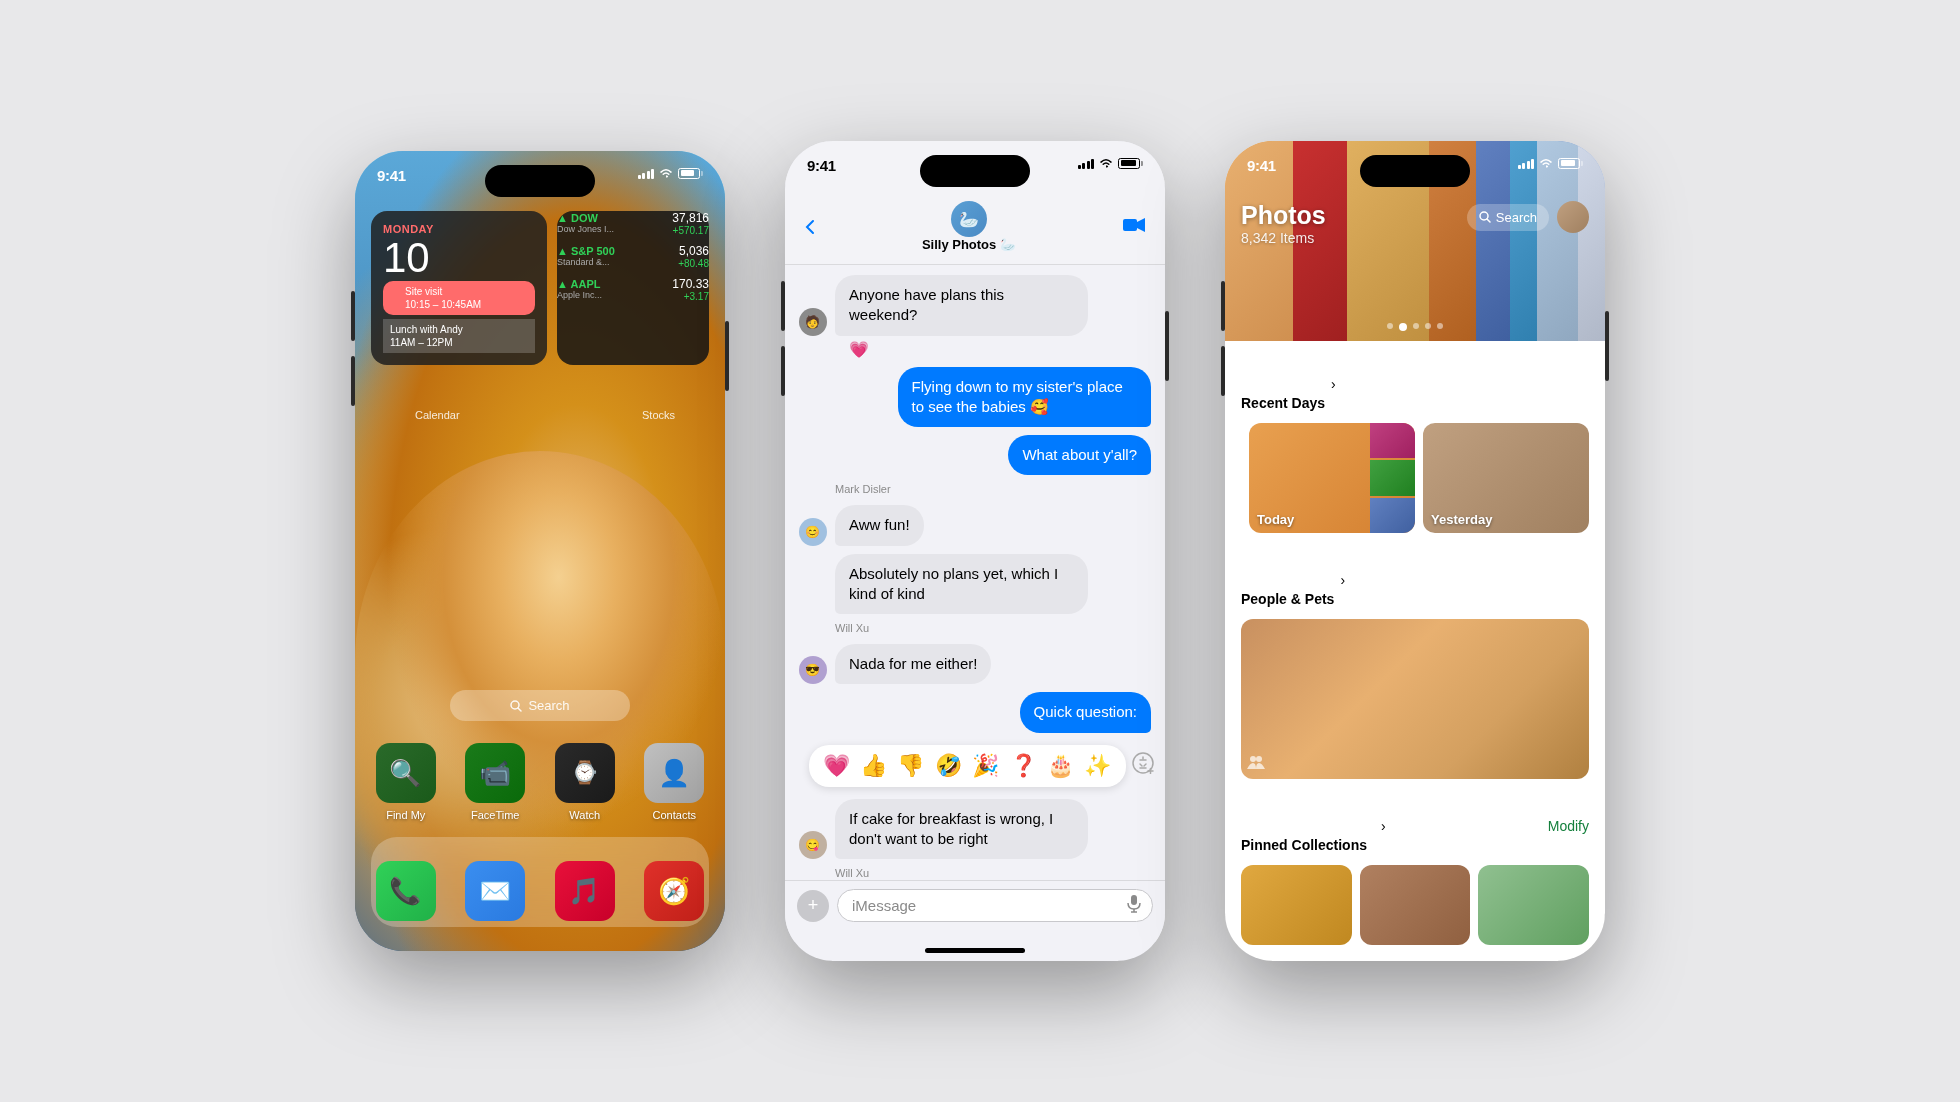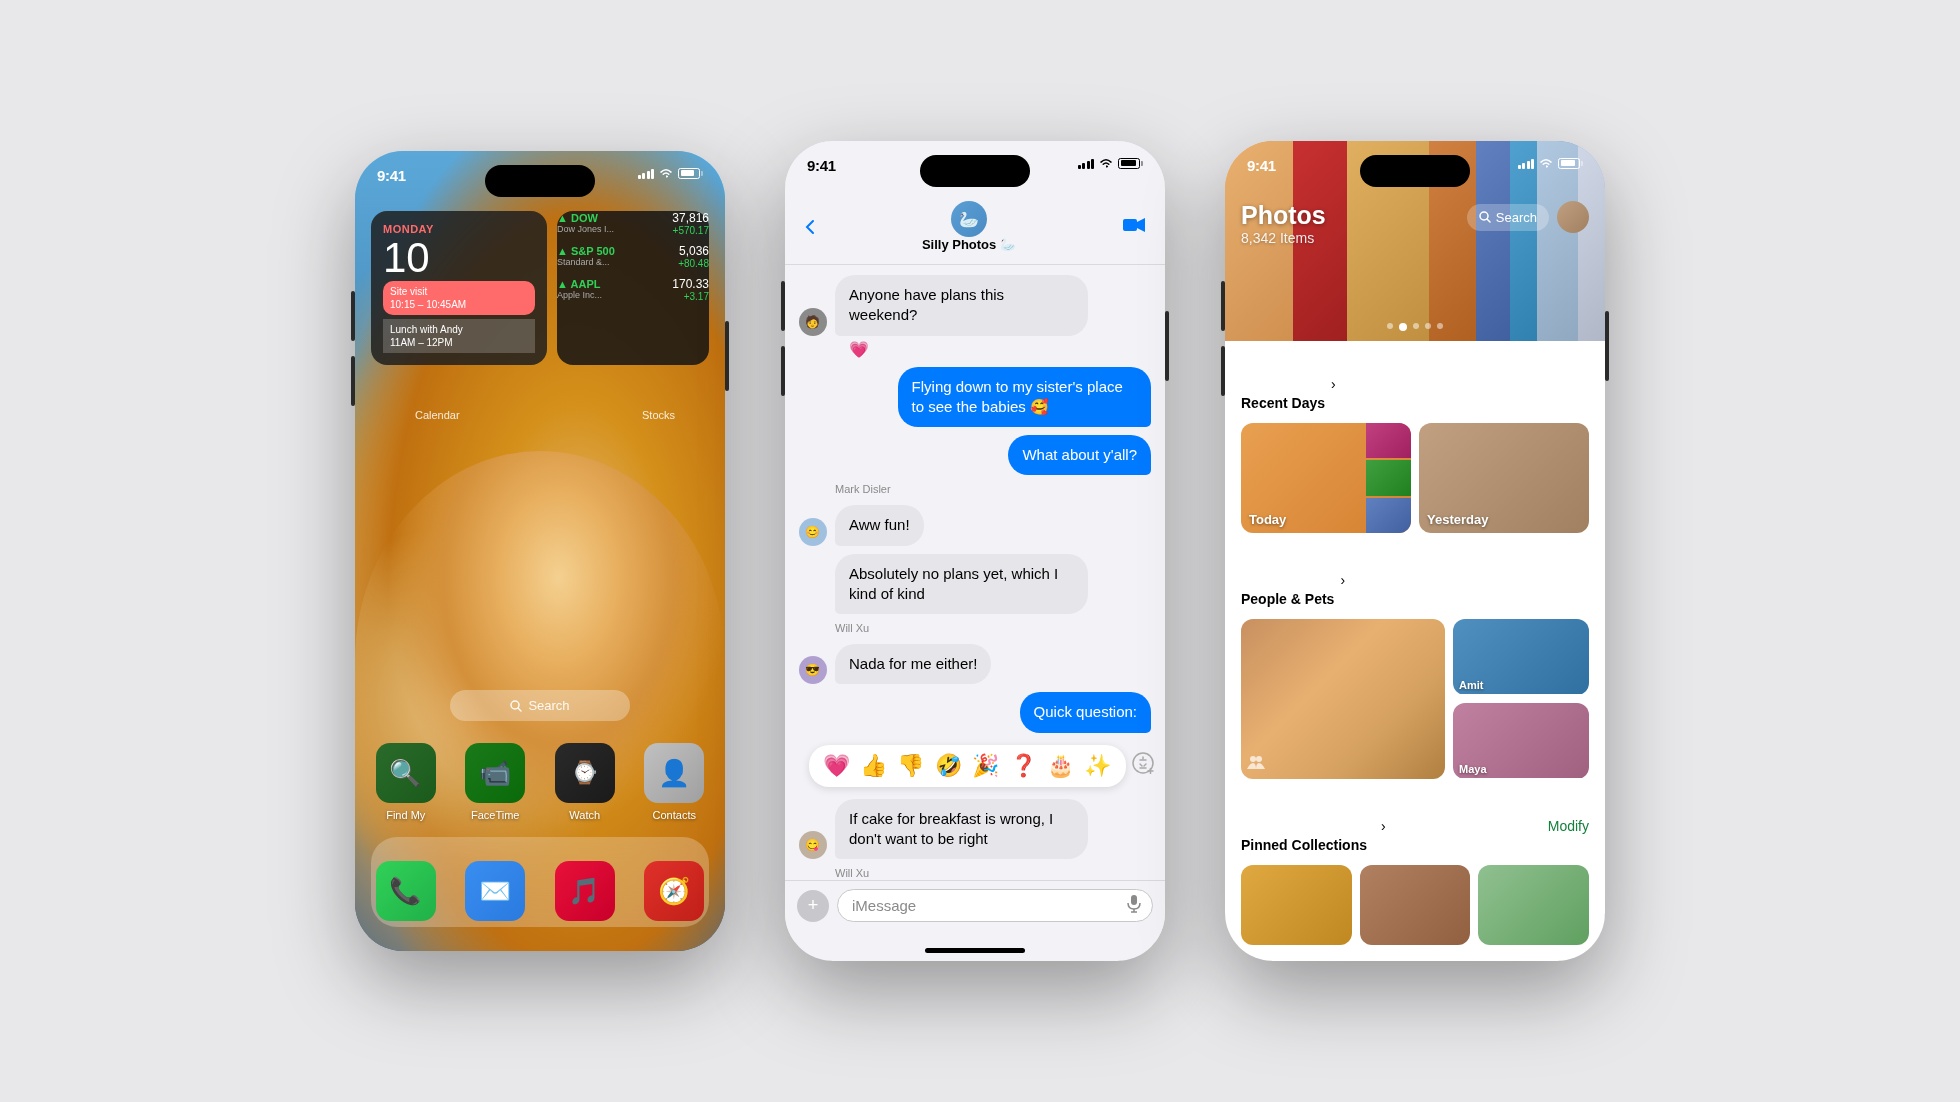--- a/index.html
+++ b/index.html
@@ -170,21 +170,21 @@
     }
     .widget-cal-date {
       font-size: 42px;
       font-weight: 200;
       line-height: 1;
       margin: 2px 0;
     }
     .widget-cal-event {
       background: #ff6b6b;
       border-radius: 10px;
-      padding: 4px 7px;
+      padding: 4px 22px;
       font-size: 10px;
       margin-bottom: 4px;
       line-height: 1.3;
     }
     .widget-cal-event2 {
       background: rgba(255,255,255,0.2);
       border-radius: 0;
       padding: 4px 7px;
       font-size: 10px;
       line-height: 1.3;
@@ -555,20 +555,21 @@
     }
     .photos-section-modify {
       font-size: 14px;
       color: #15803d;
     }
 
     .recent-days-grid {
       display: flex;
       gap: 8px;
       margin-bottom: 20px;
+      margin-left: 8px;
     }
     .recent-day-card {
       border-radius: 12px;
       overflow: hidden;
       flex: 1;
       position: relative;
     }
     .recent-day-main {
       width: 100%;
       height: 110px;
@@ -1033,32 +1034,20 @@
             <div style="width:100%;height:100%;background:linear-gradient(135deg,#c89060 0%,#e8b070 40%,#d4a060 70%,#b08040 100%);"></div>
             <div class="people-icon-overlay">
               <svg width="18" height="14" viewBox="0 0 18 14">
                 <circle cx="6" cy="4" r="3" fill="rgba(255,255,255,0.7)"></circle>
                 <circle cx="12" cy="4" r="3" fill="rgba(255,255,255,0.7)"></circle>
                 <path d="M0 14 Q3 8 6 8 Q9 8 9 14Z" fill="rgba(255,255,255,0.7)"></path>
                 <path d="M9 14 Q9 8 12 8 Q15 8 18 14Z" fill="rgba(255,255,255,0.7)"></path>
               </svg>
             </div>
           </div>
-          <div class="people-small-col">
-
-            <div class="people-small-card">
-              <div style="width:100%;height:75px;background:linear-gradient(135deg,#5090c0,#3070a0);"></div>
-              <div class="people-name-badge">Amit</div>
-            </div>
-
-            <div class="people-small-card">
-              <div style="width:100%;height:75px;background:linear-gradient(135deg,#c080a0,#a06080);"></div>
-              <div class="people-name-badge">Maya</div>
-            </div>
-          </div>
         </div>
 
         <div class="photos-section-header" style="margin-top:16px;">
           <div style="display:flex;align-items:center;gap:14px;">
             <span class="photos-section-title">Pinned Collections</span>
             <span class="photos-section-chevron">›</span>
           </div>
           <span class="photos-section-modify">Modify</span>
         </div>
 

